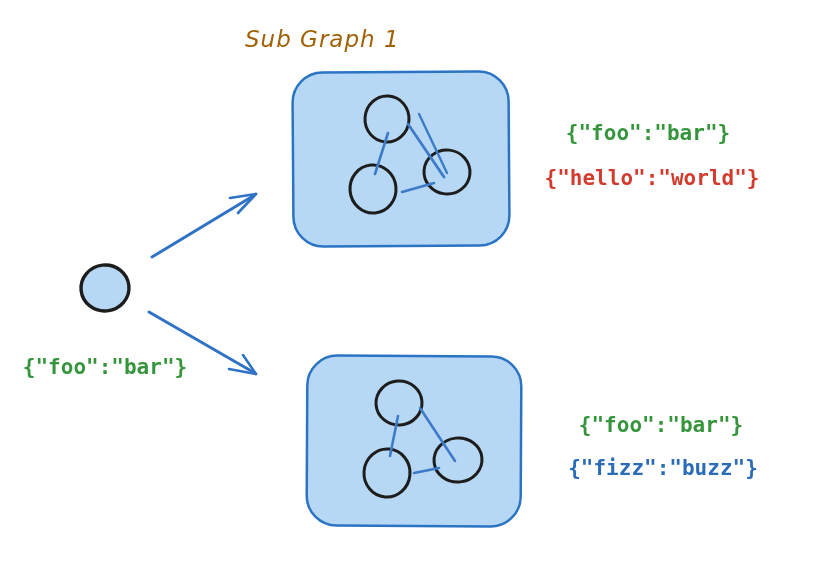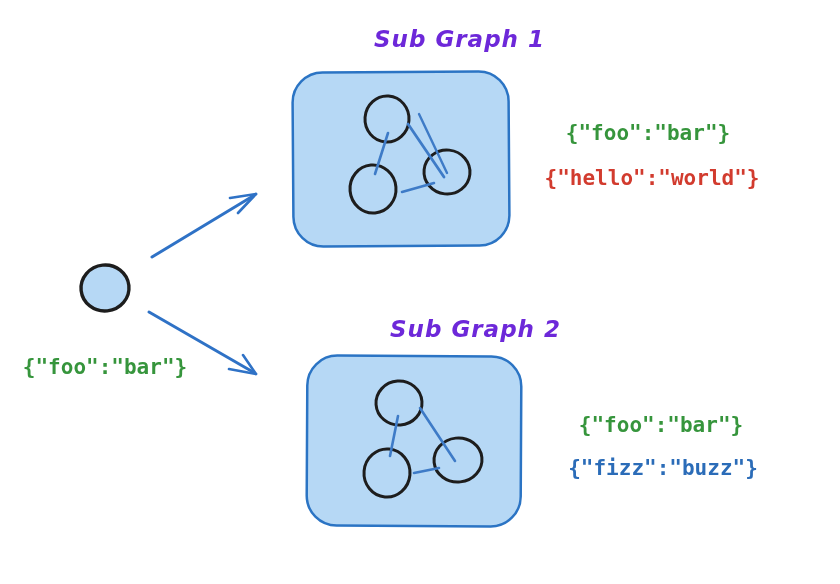--- a/index.html
+++ b/index.html
@@ -13,25 +13,25 @@
     position: relative;
     width: 840px; height: 584px;
     background: #ffffff;
   }
   .canvas svg { position: absolute; left: 0; top: 0; }
 
   .sg-title {
     position: absolute;
     font-family: "DejaVu Sans", sans-serif;
     font-style: italic;
-    font-weight: bold;
+    font-weight: normal;
     font-size: 23px;
     letter-spacing: 1px;
-    color: #6d28d9;
-    text-align: right;
+    color: #a16207;
+    text-align: left;
     white-space: nowrap;
   }
   .mono-label {
     position: absolute;
     font-family: "DejaVu Sans Mono", monospace;
     font-weight: 600;
     font-size: 21px;
     text-align: center;
     white-space: nowrap;
   }
@@ -76,21 +76,20 @@
     </g>
 
     <g>
       <line x1="149" y1="312" x2="253" y2="372" stroke="#2f72c6" stroke-width="3" stroke-linecap="round"></line>
       <line x1="256" y1="374" x2="229" y2="369" stroke="#2f72c6" stroke-width="2.6" stroke-linecap="round"></line>
       <line x1="256" y1="374" x2="243" y2="355" stroke="#2f72c6" stroke-width="2.6" stroke-linecap="round"></line>
     </g>
   </svg>
 
   <div class="sg-title" style="left:245px; top:26px; width:300px;">Sub Graph 1</div>
-  <div class="sg-title" style="left:261px; top:316px; width:300px;">Sub Graph 2</div>
 
   <div class="mono-label green" style="left:5px; top:355px; width:200px;">{"foo":"bar"}</div>
 
   <div class="mono-label green" style="left:548px; top:121px; width:200px;">{"foo":"bar"}</div>
   <div class="mono-label red" style="left:542px; top:166px; width:220px;">{"hello":"world"}</div>
 
   <div class="mono-label green" style="left:561px; top:413px; width:200px;">{"foo":"bar"}</div>
   <div class="mono-label blue" style="left:553px; top:456px; width:220px;">{"fizz":"buzz"}</div>
 
 </div>

